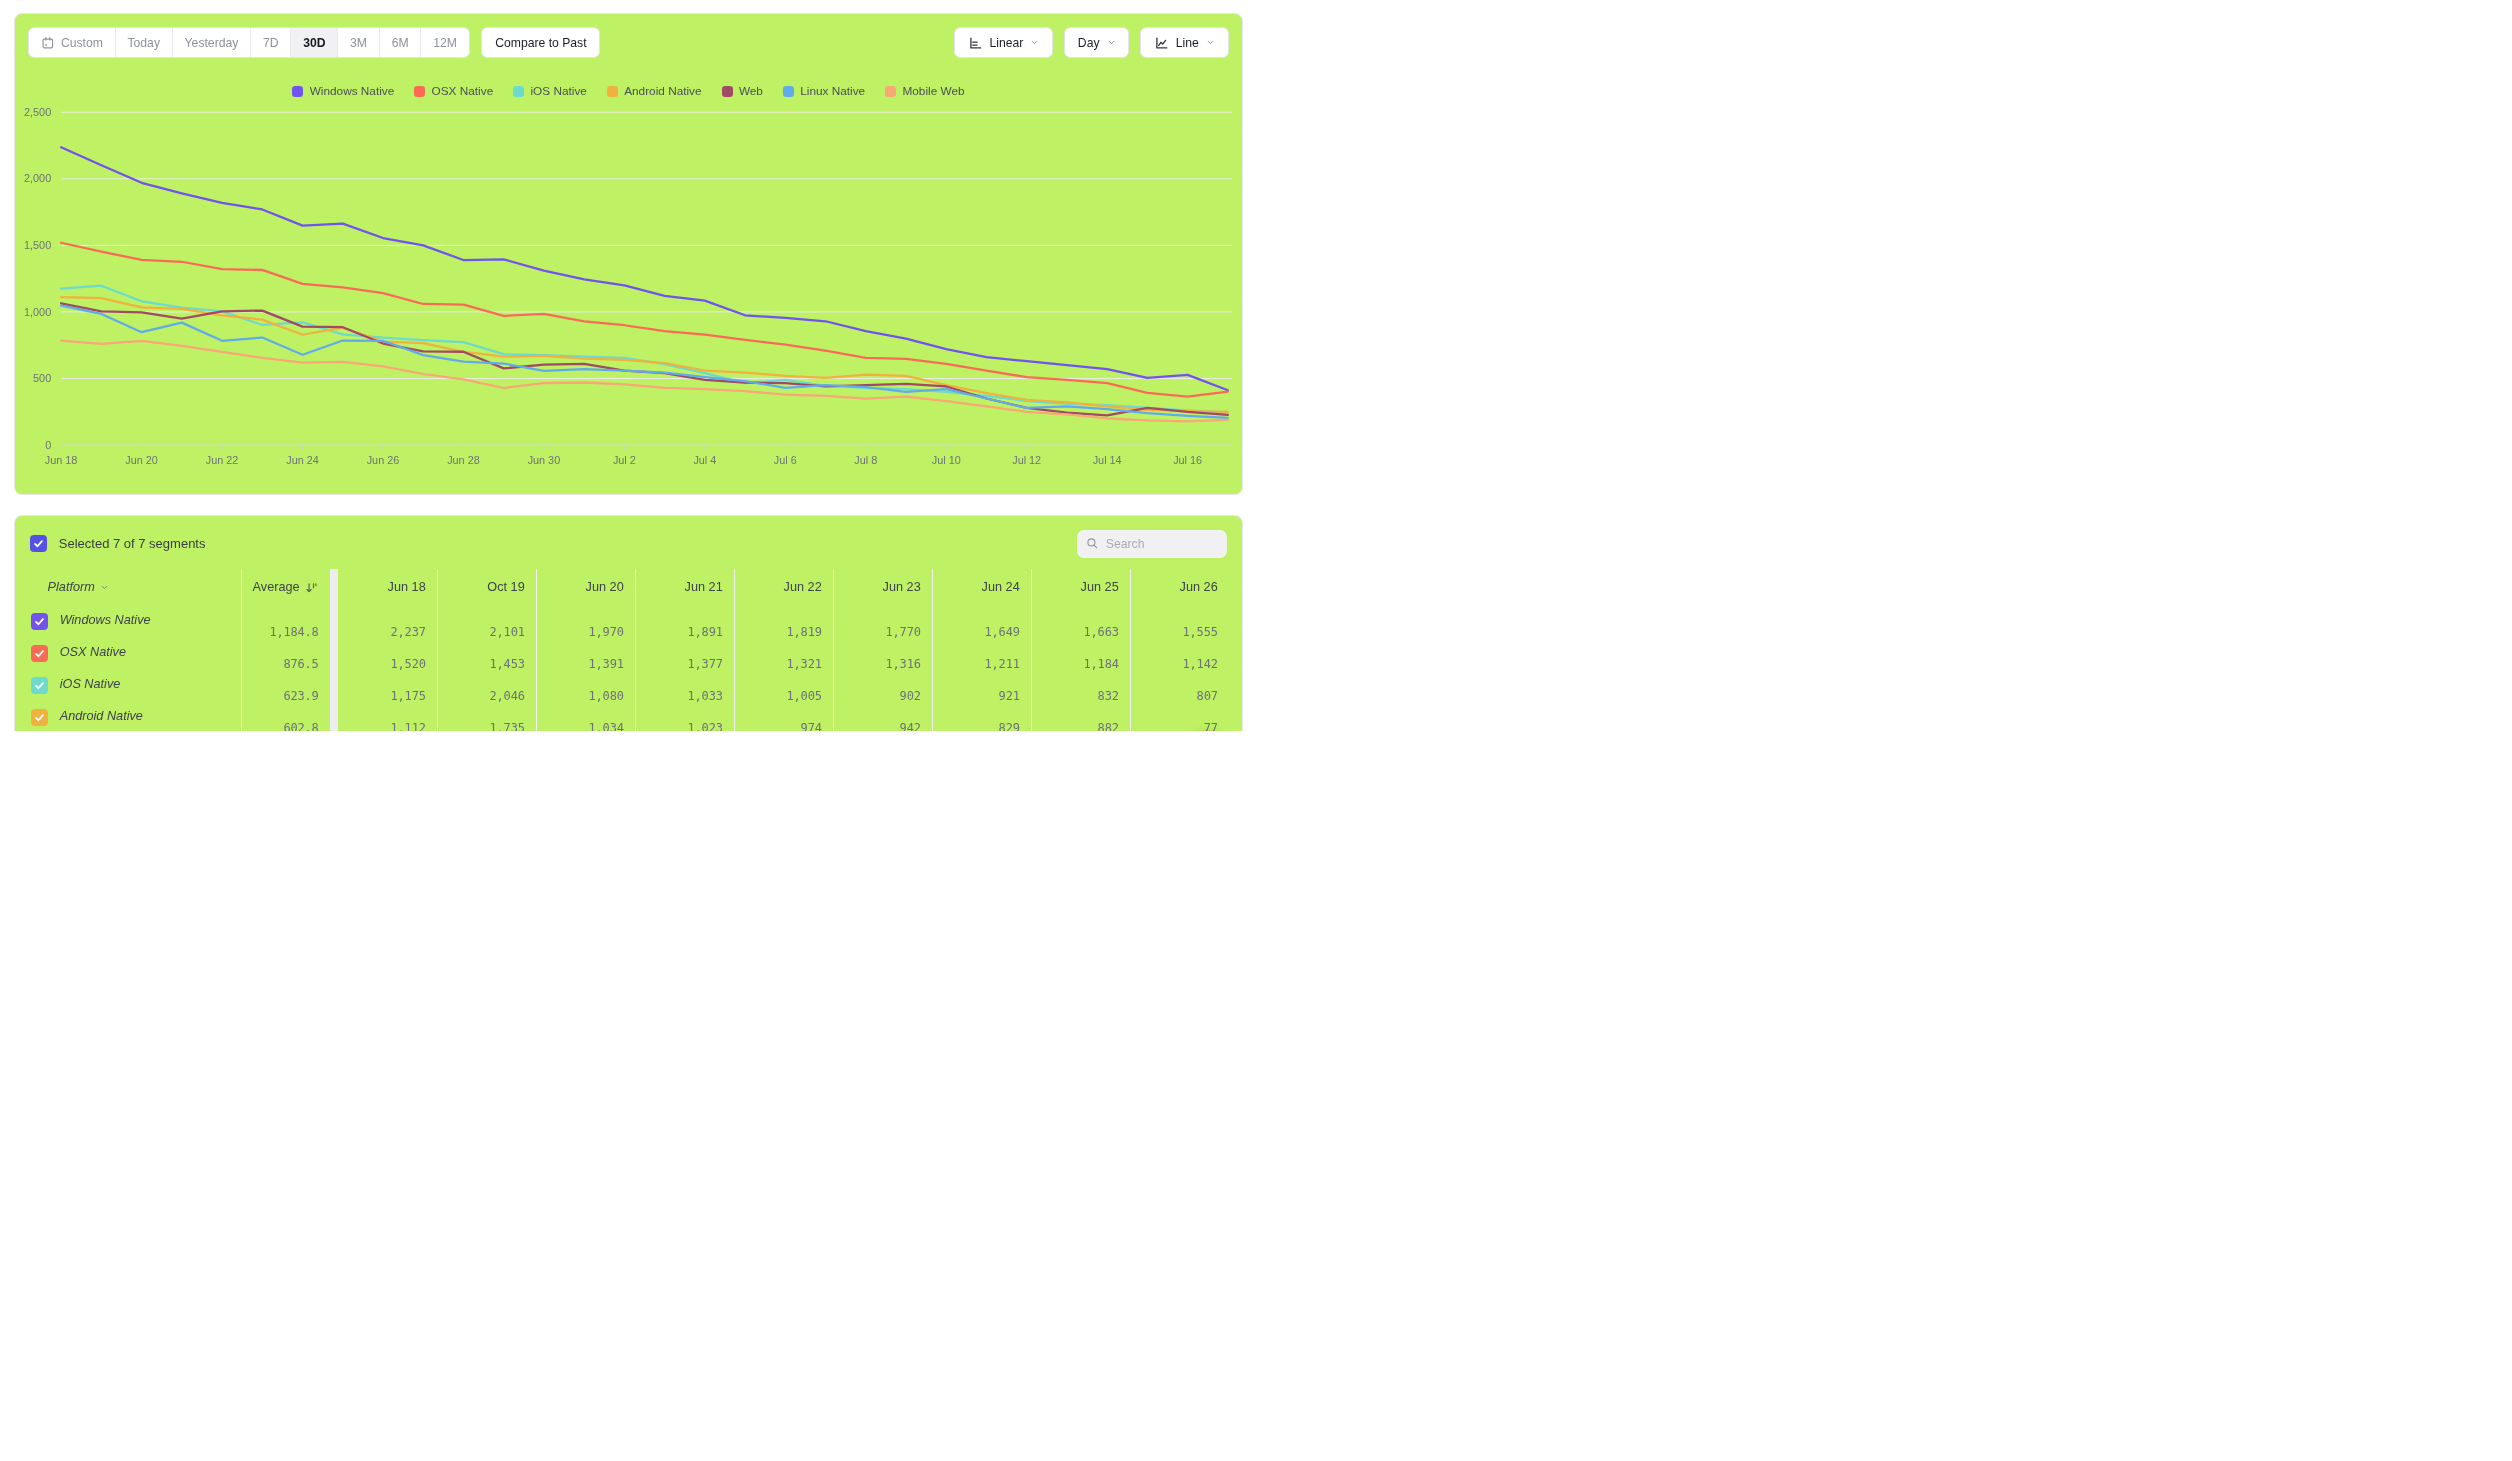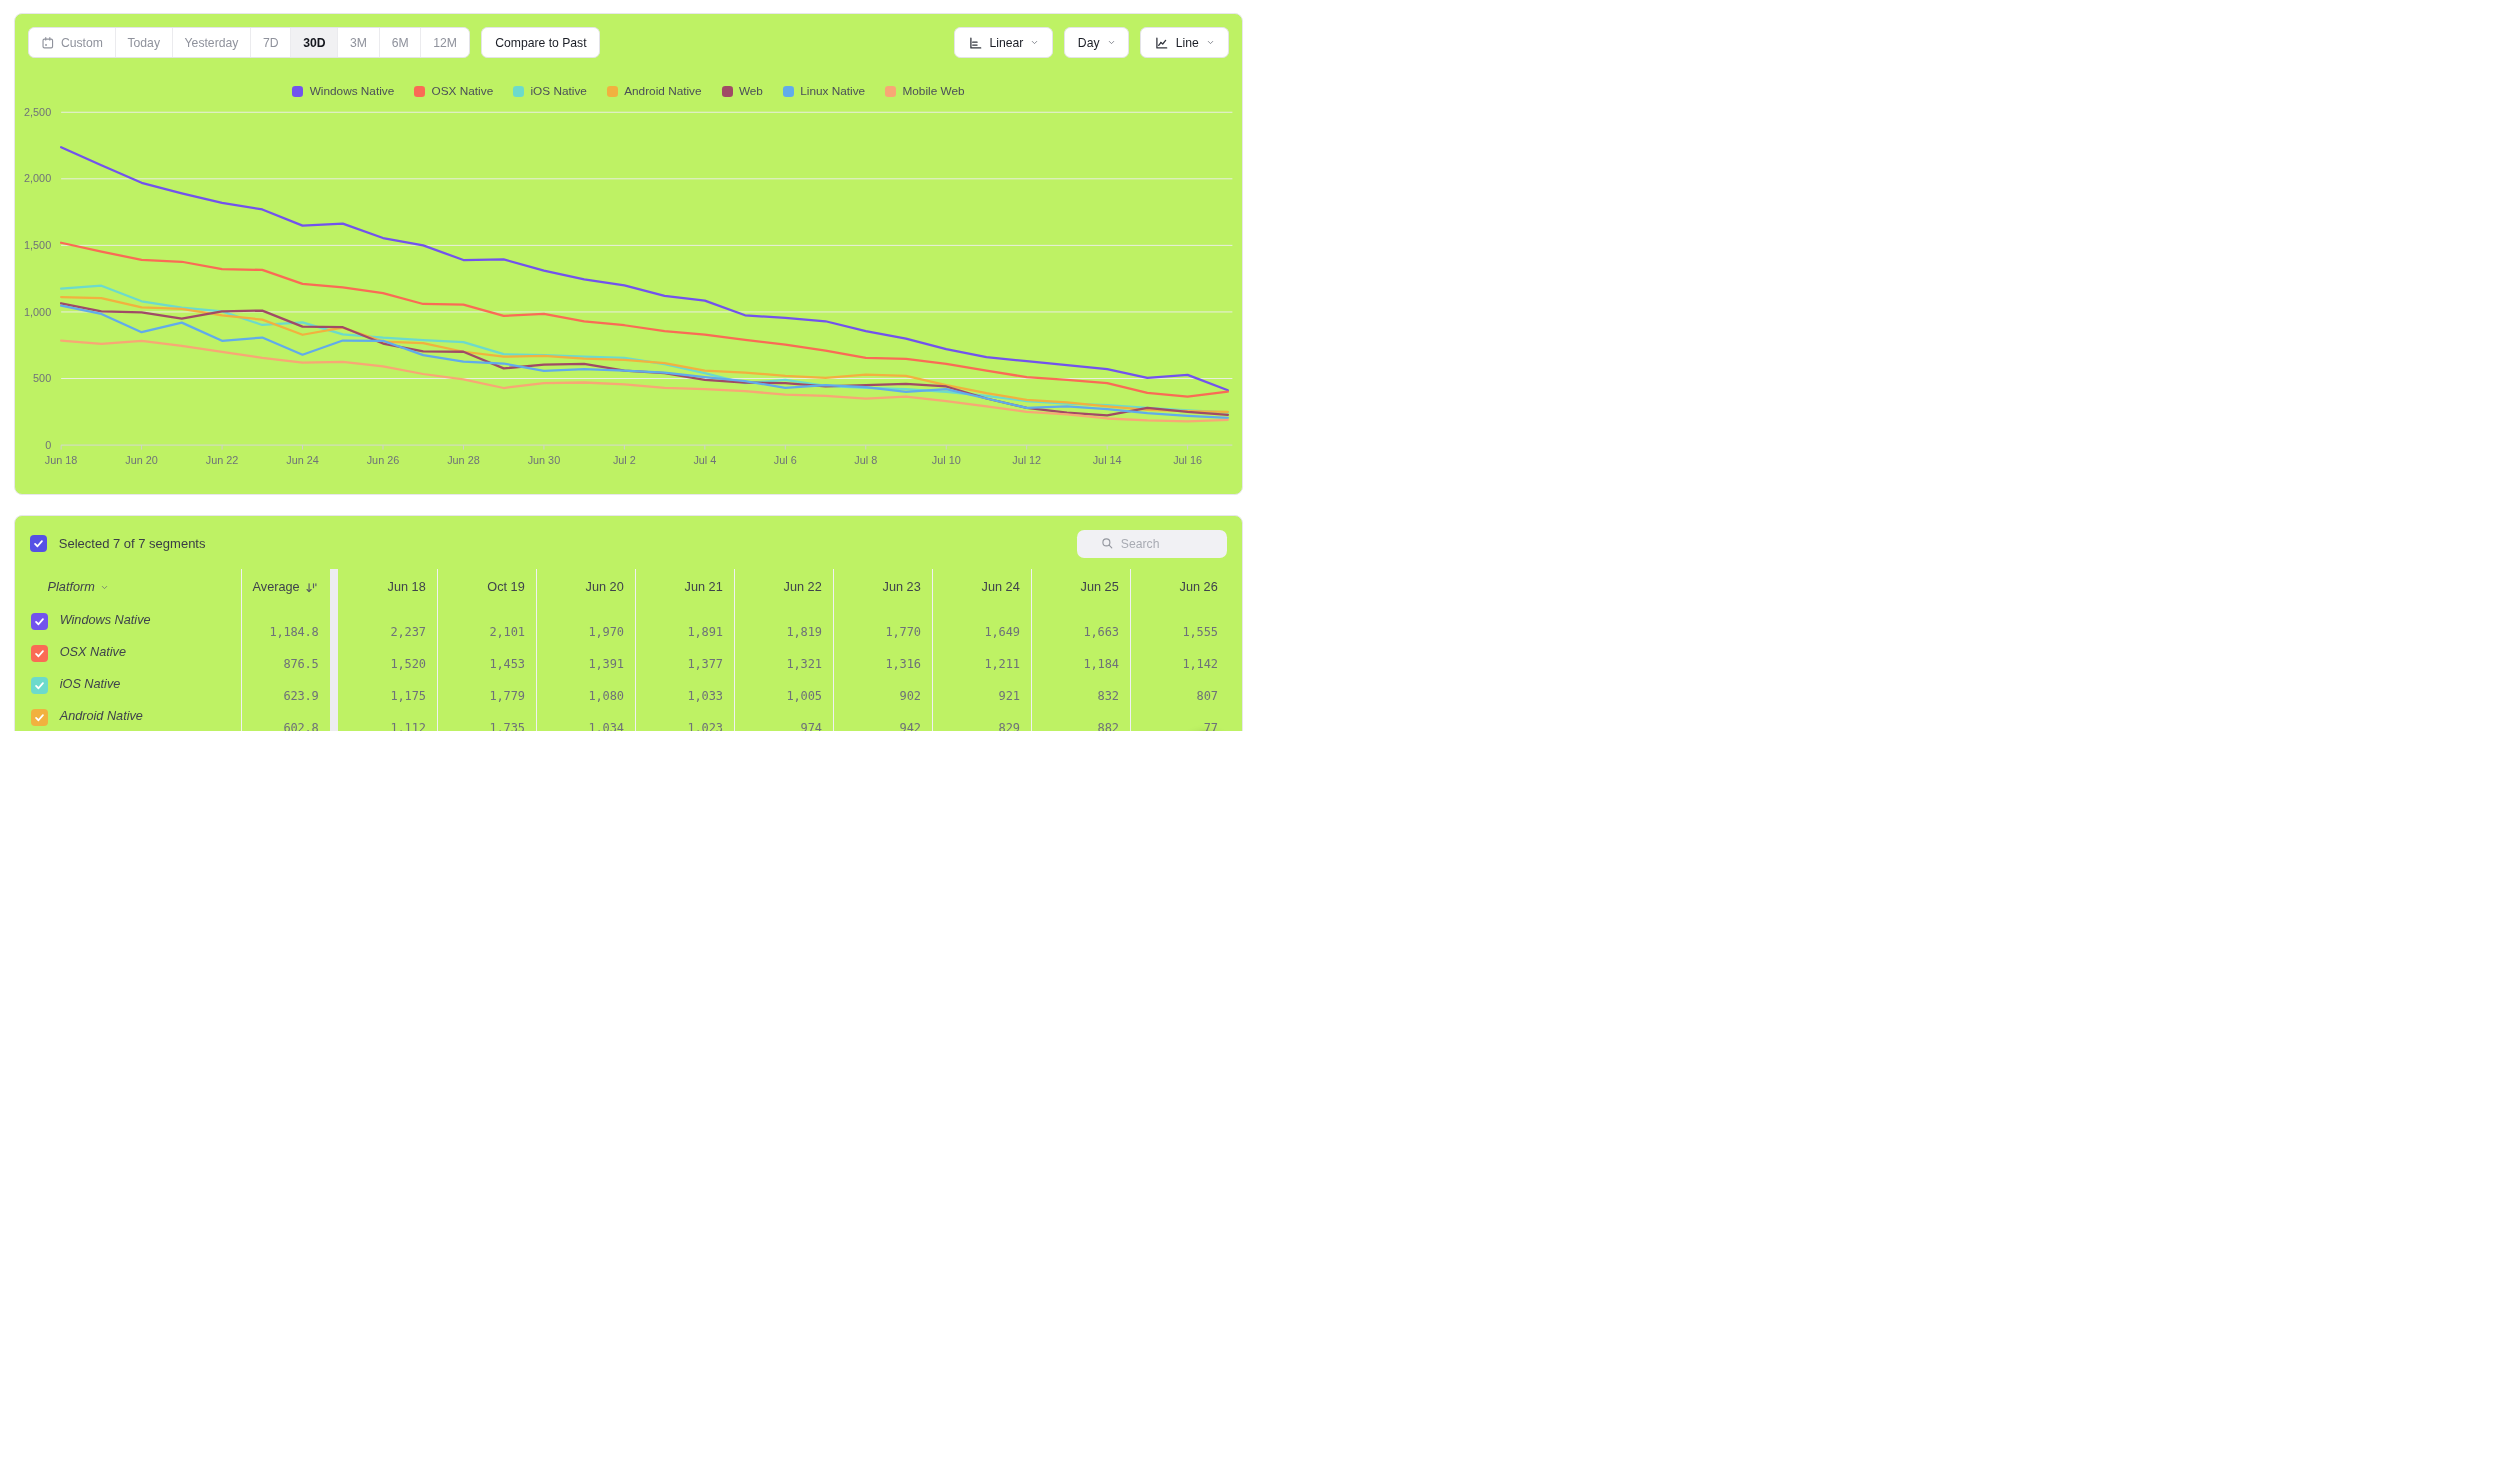--- a/index.html
+++ b/index.html
@@ -55,21 +55,21 @@
   
   .seg-header { display:flex; align-items:center; padding:13.6px 15.4px 0 15.4px; }
   .checkbox {
     width:17px; height:17px; border-radius:4.1px; display:flex; align-items:center;
     justify-content:center; flex:none; cursor:pointer;
   }
   .checkbox svg { width:11px; height:11px; stroke:#fff; stroke-width:2.6; fill:none; stroke-linecap:round; stroke-linejoin:round; }
   .seg-summary { margin-left:11.8px; font-size:13px; color:#3a3d46; }
   .search-box {
     margin-left:auto; width:150px; height:28px; background:#f1f1f4; border-radius:7.2px;
-    display:flex; align-items:center; padding:0 24px; gap:7.2px;
+    display:flex; align-items:center; padding:0 9px; gap:7.2px;
   }
   .search-box svg { width:12.7px; height:12.7px; stroke:#94979f; fill:none; stroke-width:1.8; stroke-linecap:round; flex:none; }
   .search-box input {
     border:none; outline:none; background:transparent; font-size:12.2px; width:100%;
     font-family:"Liberation Sans",sans-serif; color:#3a3d46;
   }
   .search-box input::placeholder { color:#a8abb3; }
 
   
   .ptable { margin-top:11.8px; }
@@ -414,21 +414,21 @@
           <span class="platform-name">iOS Native</span>
         </div>
         <div class="cell-avg">
           <span class="num">623.9</span>
         </div>
         <div class="sep-band"></div>
         <div class="cell-day first">
           <span class="num">1,175</span>
         </div>
         <div class="cell-day">
-          <span class="num">1,779</span>
+          <span class="num">2,046</span>
         </div>
         <div class="cell-day">
           <span class="num">1,080</span>
         </div>
         <div class="cell-day">
           <span class="num">1,033</span>
         </div>
         <div class="cell-day">
           <span class="num">1,005</span>
         </div>

